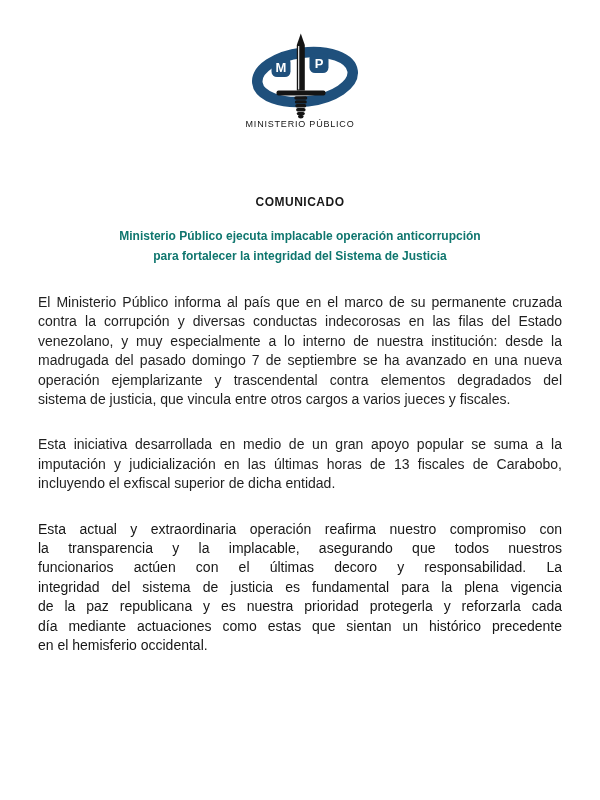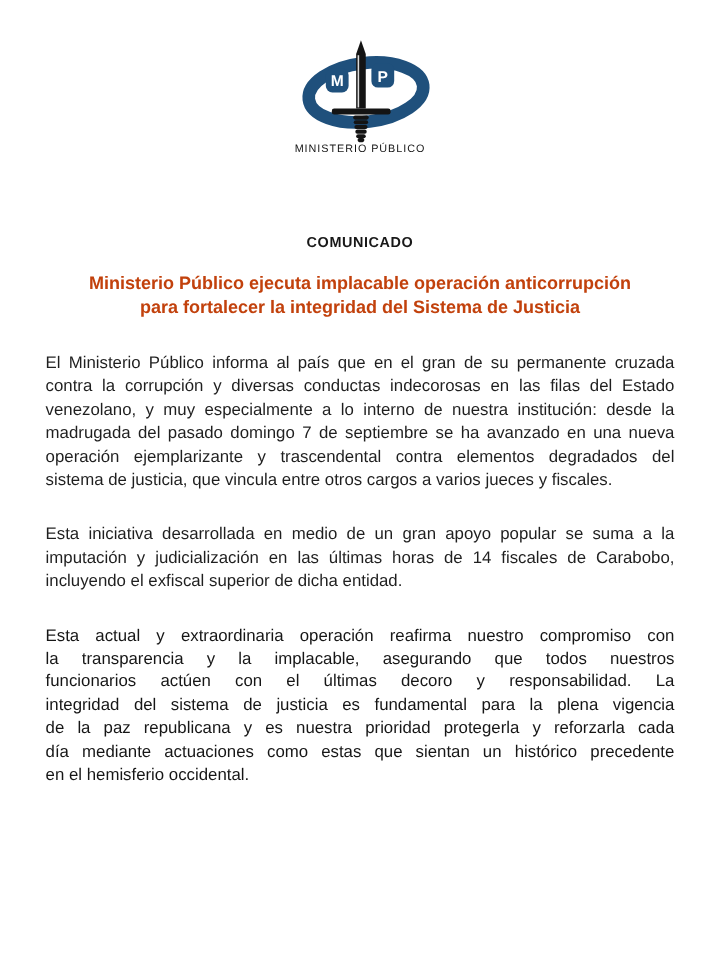--- a/index.html
+++ b/index.html
@@ -38,25 +38,25 @@
     margin: 64px 0 0 0;
     font-size: 12px;
     font-weight: bold;
     letter-spacing: 0.5px;
     line-height: 19px;
     text-align: center;
     color: #181818;
   }
   .subtitle {
     margin-top: 15px;
-    font-size: 15px;
+    font-size: 12px;
     font-weight: bold;
     line-height: 19.5px;
     text-align: center;
-    color: #c2410c;
+    color: #0f766e;
   }
   .body-text {
     margin-top: 27px;
   }
   .para {
     font-size: 14px;
     line-height: 19.4px;
     margin: 0 0 26px 0;
     color: #1f1f1f;
   }
@@ -111,31 +111,31 @@
   <h1 class="title">COMUNICADO</h1>
 
   <div class="subtitle">
     <div>Ministerio Público ejecuta implacable operación anticorrupción</div>
     <div>para fortalecer la integridad del Sistema de Justicia</div>
   </div>
 
   <div class="body-text">
 
     <div class="para">
-      <div class="jline">El Ministerio Público informa al país que en el gran de su permanente cruzada</div>
+      <div class="jline">El Ministerio Público informa al país que en el marco de su permanente cruzada</div>
       <div class="jline">contra la corrupción y diversas conductas indecorosas en las filas del Estado</div>
       <div class="jline">venezolano, y muy especialmente a lo interno de nuestra institución: desde la</div>
       <div class="jline">madrugada del pasado domingo 7 de septiembre se ha avanzado en una nueva</div>
       <div class="jline">operación ejemplarizante y trascendental contra elementos degradados del</div>
       <div class="jline-last">sistema de justicia, que vincula entre otros cargos a varios jueces y fiscales.</div>
     </div>
 
     <div class="para">
       <div class="jline">Esta iniciativa desarrollada en medio de un gran apoyo popular se suma a la</div>
-      <div class="jline">imputación y judicialización en las últimas horas de 14 fiscales de Carabobo,</div>
+      <div class="jline">imputación y judicialización en las últimas horas de 13 fiscales de Carabobo,</div>
       <div class="jline-last">incluyendo el exfiscal superior de dicha entidad.</div>
     </div>
 
     <div class="para para-bold">
       <div class="jline">Esta actual y extraordinaria operación reafirma nuestro compromiso con</div>
       <div class="jline">la transparencia y la implacable, asegurando que todos nuestros</div>
       <div class="jline">funcionarios actúen con el últimas decoro y responsabilidad. La</div>
       <div class="jline">integridad del sistema de justicia es fundamental para la plena vigencia</div>
       <div class="jline">de la paz republicana y es nuestra prioridad protegerla y reforzarla cada</div>
       <div class="jline">día mediante actuaciones como estas que sientan un histórico precedente</div>

